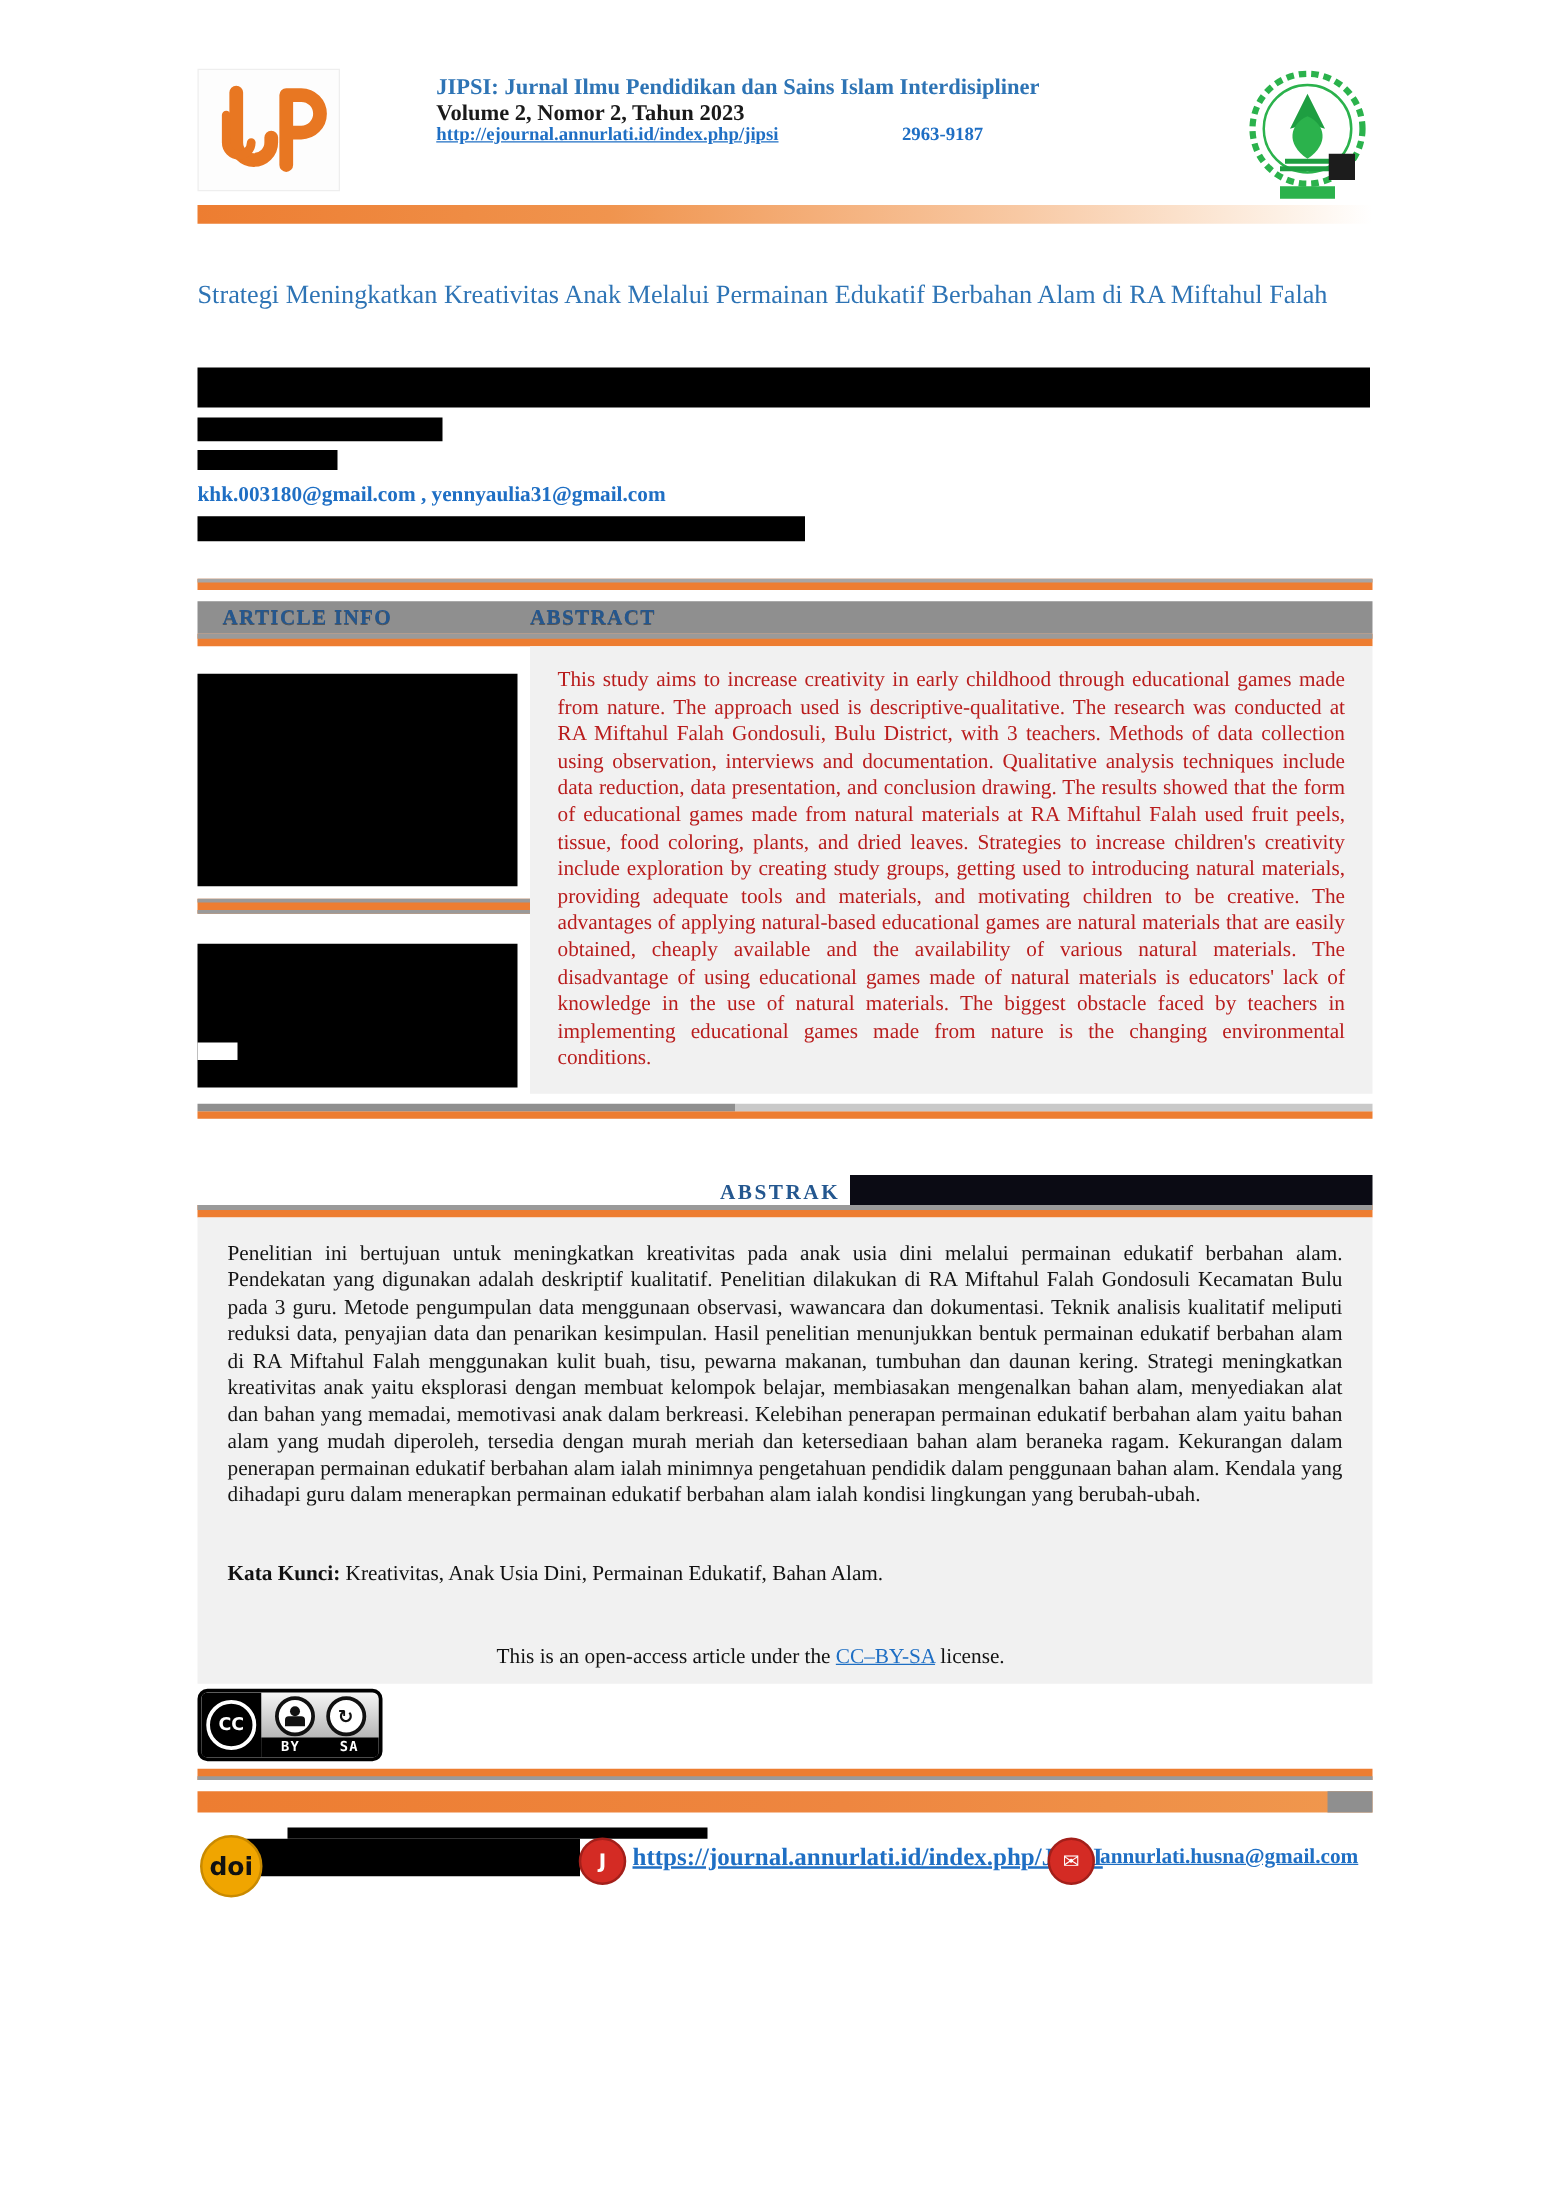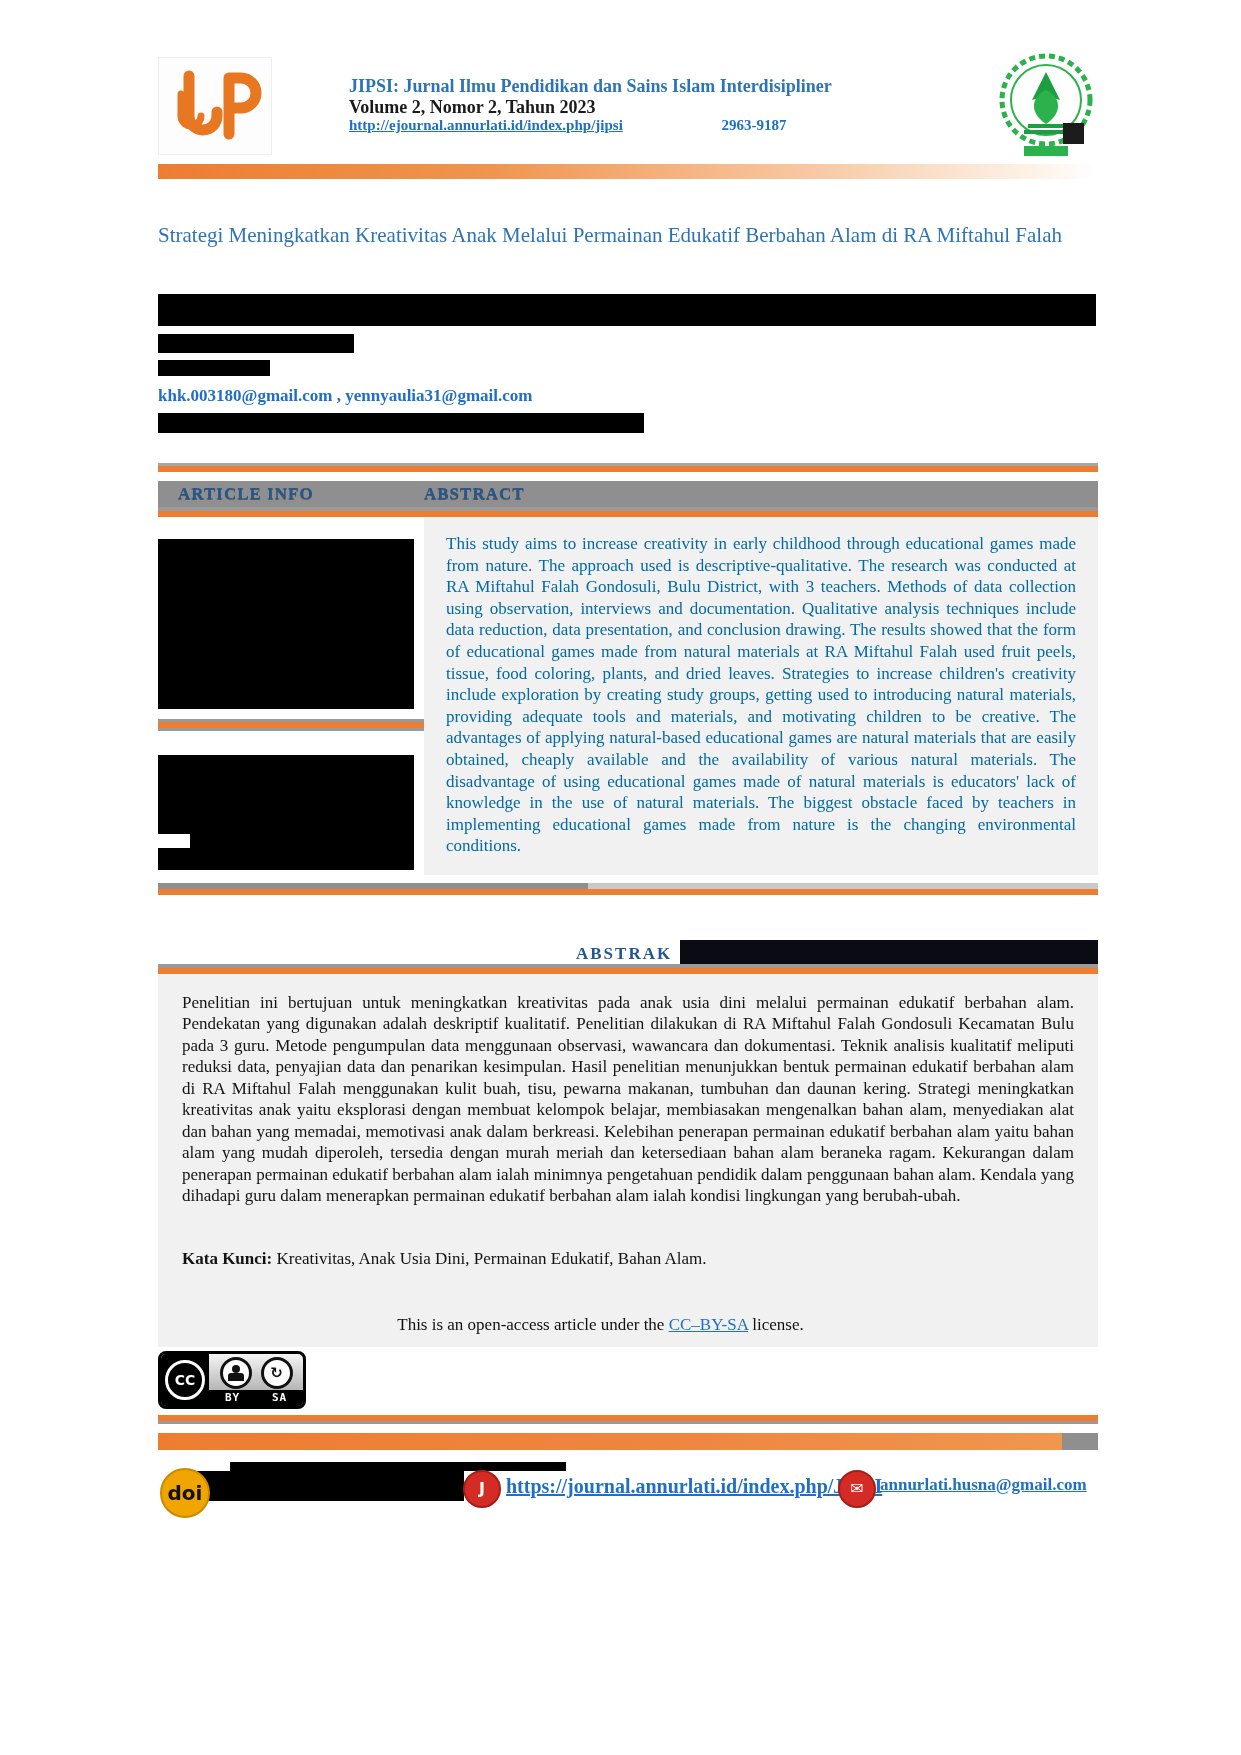--- a/index.html
+++ b/index.html
@@ -1,21 +1,21 @@
 <!DOCTYPE html>
 <html><head>
 <meta charset="utf-8">
 <style>
   html,body{margin:0;padding:0;background:#fff;}
   .page{position:relative;width:1241px;height:1755px;background:#fff;overflow:hidden;
         font-family:"Liberation Serif","DejaVu Serif",serif;color:#111;}
   .content{position:absolute;left:158px;top:0;width:940px;}
 
   
-  .hdr{display:flex;align-items:center;margin-top:55px;height:102px;gap:24px;}
+  .hdr{display:flex;align-items:flex-start;margin-top:55px;height:102px;gap:24px;}
   .logo-box{width:112px;height:96px;background:#fdfdfd;border:1px solid #eee;
             display:flex;align-items:center;justify-content:center;}
   .hdr-vbar{width:9px;background:#ED7D31;margin-left:8px;}
   .hdr-text{flex:1;padding:4px 0 0 12px;display:flex;flex-direction:column;justify-content:space-between;}
   .jtitle{color:#2E74B5;font-weight:bold;font-size:18px;line-height:21px;}
   .jline2{color:#1a1a1a;font-weight:bold;font-size:18px;line-height:20px;}
   .jline3{font-size:15px;font-weight:bold;color:#1F6FC4;margin-bottom:6px;}
   .jline3 .url{text-decoration:underline;color:#1F6FC4;}
   .jline3 .issn{margin-left:95px;text-decoration:none;color:#1F6FC4;}
   .emblem{width:104px;height:110px;margin-top:-2px;}
@@ -45,21 +45,21 @@
 
   
   .cols{display:flex;}
   .col-left{width:266px;flex:none;}
   .blockA{margin-top:22px;height:170px;width:256px;background:#000;}
   .left-rule{margin-top:10px;border-top:3px solid #9a9a9a;border-bottom:3px solid #9a9a9a;
              height:6px;background:#ED7D31;width:266px;box-sizing:content-box;}
   .blockB{margin-top:24px;height:115px;width:256px;background:#000;position:relative;}
   .blockB .notch{position:absolute;left:0;bottom:22px;width:32px;height:14px;background:#fff;}
   .col-right{flex:1;background:#f1f1f1;padding:16px 22px 18px 22px;box-sizing:border-box;}
-  .abs-text{font-size:17px;line-height:21.6px;text-align:justify;color:#0369a1;}
+  .abs-text{font-size:17px;line-height:21.6px;text-align:justify;color:#b91c1c;}
 
   
   .abk-top{margin-top:8px;height:6px;display:flex;}
   .abk-top .g1{width:430px;background:#8f8f8f;}
   .abk-top .g2{flex:1;background:#c9c9c9;}
   .abk-orange{height:6px;background:#ED7D31;}
   .abk-row{height:27px;display:flex;align-items:flex-end;background:#fff;margin-top:42px;}
   .abk-spacer{width:410px;flex:none;}
   .abk-title{color:#24578f;font-weight:bold;font-size:17px;letter-spacing:2px;padding:0 8px;}
   .abk-blackbar{flex:1;height:24px;background:#0b0b14;}

